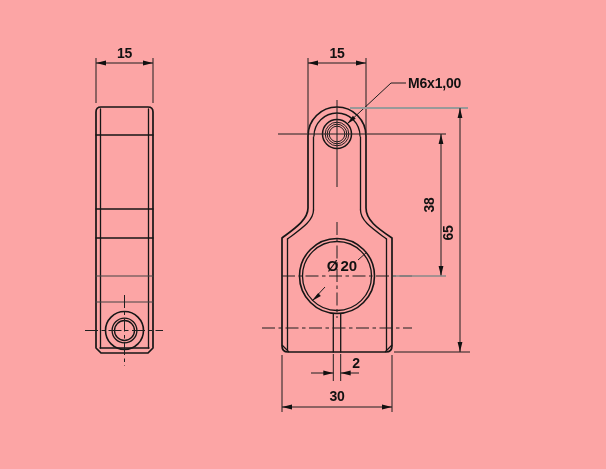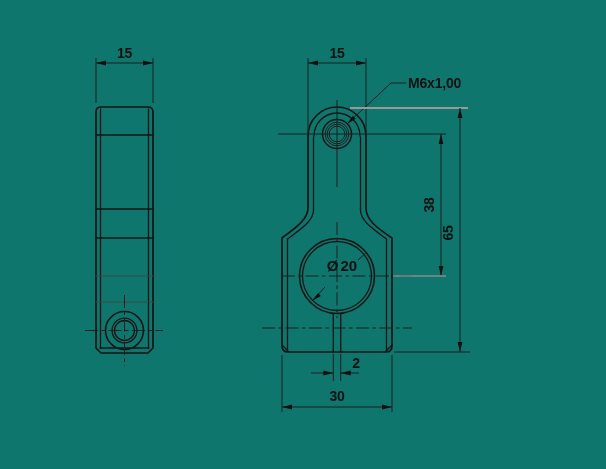--- a/index.html
+++ b/index.html
@@ -1,16 +1,16 @@
 <!DOCTYPE html>
 <html><head>
 <meta charset="utf-8">
 <style>
   html,body{margin:0;padding:0;background:#fff;}
-  .stage{width:606px;height:469px;background:#0f766e;position:relative;overflow:hidden;
+  .stage{width:606px;height:469px;background:#fca5a5;position:relative;overflow:hidden;
          font-family:"Liberation Sans", sans-serif;}
   svg{display:block;}
   .outline{fill:none;stroke:#161616;stroke-width:1.7;stroke-linejoin:round;stroke-linecap:round;}
   .edge{fill:none;stroke:#161616;stroke-width:1.3;stroke-linecap:round;}
   .edge2{fill:none;stroke:#444;stroke-width:1.2;stroke-linecap:round;}
   .thin{fill:none;stroke:#1f1f1f;stroke-width:1;}
   .cl{fill:none;stroke:#1f1f1f;stroke-width:1;stroke-dasharray:13 3.5 3.5 3.5;}
   .gray{fill:none;stroke:#999;stroke-width:2;}
   .grayline{fill:none;stroke:#8a8a8a;stroke-width:1.6;}
   .arr{fill:#111;stroke:none;}

